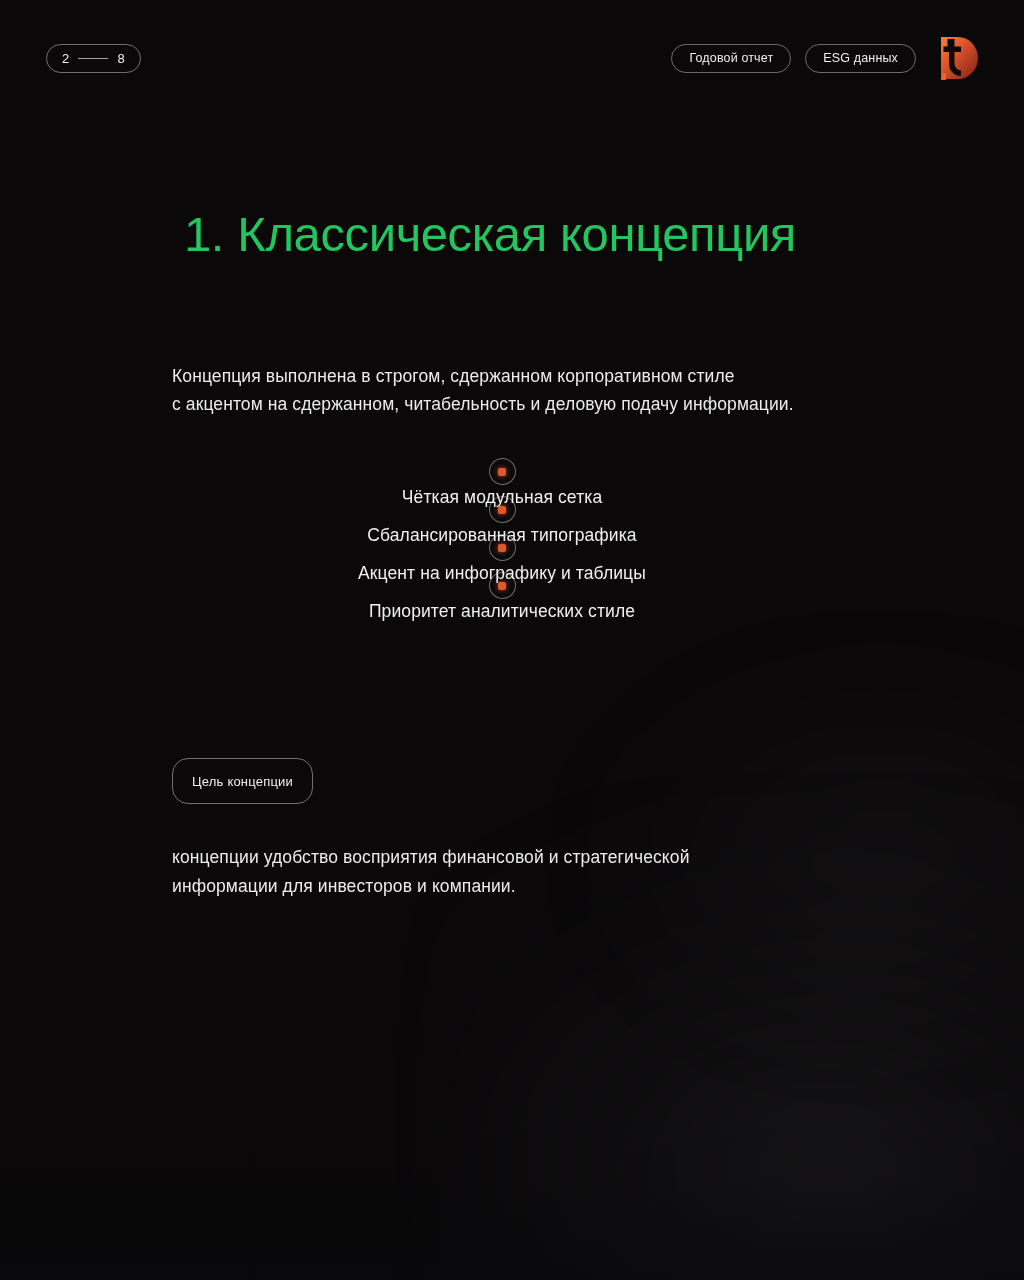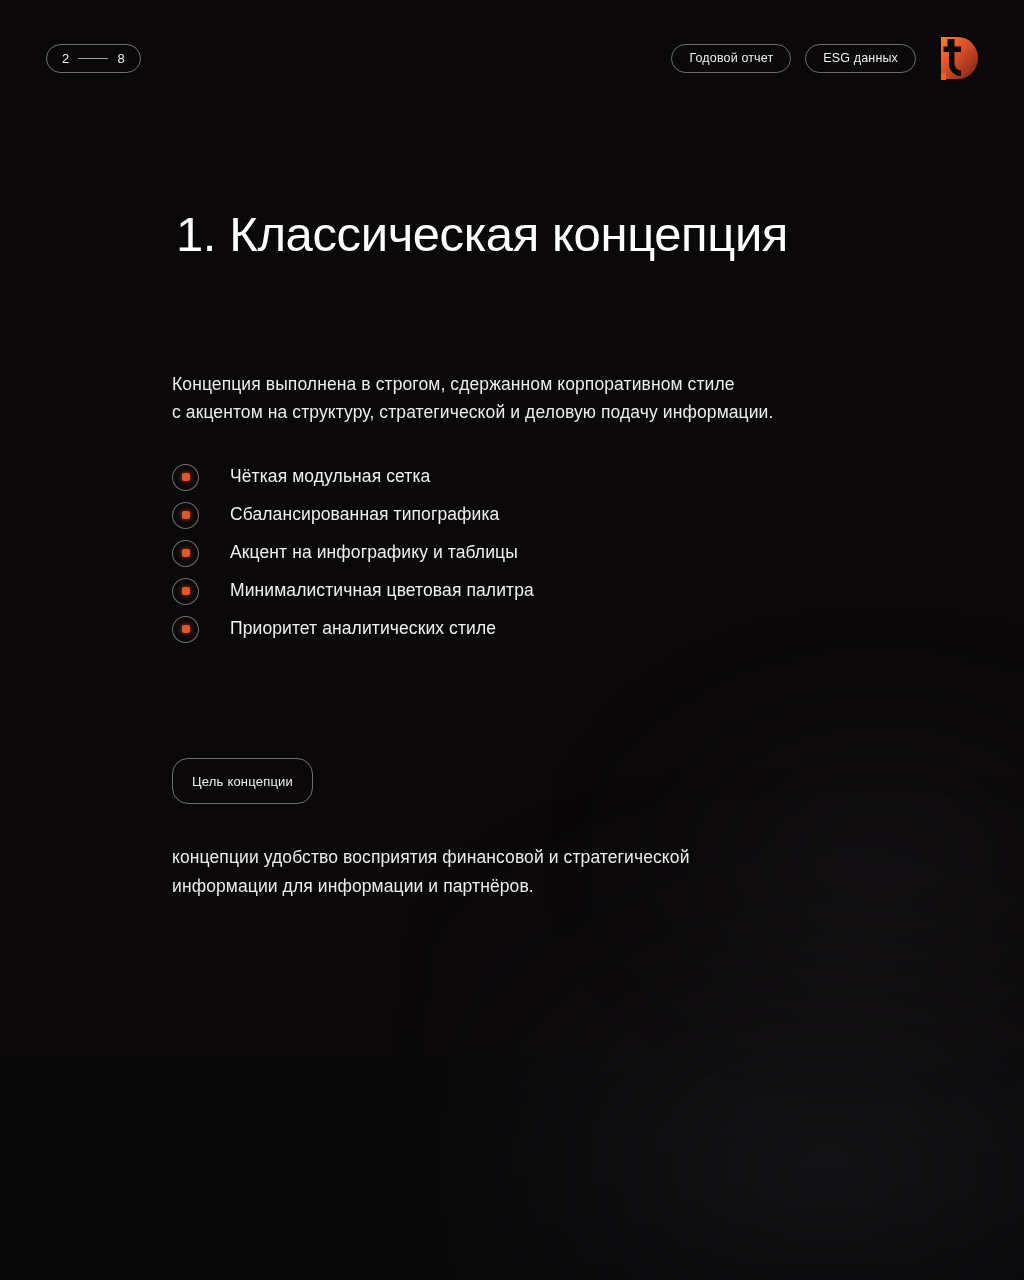--- a/index.html
+++ b/index.html
@@ -138,53 +138,54 @@
   .content {
     position:absolute;
     left:172px;
     top:0;
     width:760px;
   }
 
   .page-title {
     position:absolute;
     top:208px;
-    left:4px;
+    left:12px;
     font-size:49px;
     font-weight:400;
     letter-spacing:-0.4px;
     line-height:1.08;
-    color:#ffffff;
+    color:#22c55e;
     white-space:nowrap;
   }
 
   .intro {
     position:absolute;
-    top:370px;
+    top:362px;
     left:0;
     width:740px;
     font-size:17.5px;
     font-weight:400;
     line-height:1.62;
     letter-spacing:0.1px;
     color:#ececec;
   }
 
   .feature-list {
     position:absolute;
     top:458px;
     left:0;
     list-style:none;
     width:660px;
   }
   .feature-item {
     display:flex;
     align-items:center;
     height:38px;
-    gap:31px;
+    gap:4px;
+    flex-direction:column;
   }
   .bullet {
     width:27px;
     height:27px;
     flex:0 0 auto;
     border:1px solid rgba(255,255,255,0.40);
     border-radius:50%;
     display:flex;
     align-items:center;
     justify-content:center;
@@ -280,21 +281,21 @@
 
   </div>
 </header>
 
 <main class="content">
 
   <h1 class="page-title">1. Классическая концепция</h1>
 
   <p class="intro">
     <span>Концепция выполнена в строгом, сдержанном корпоративном стиле</span><br>
-    <span>с акцентом на структуру, стратегической и деловую подачу информации.</span>
+    <span>с акцентом на сдержанном, читабельность и деловую подачу информации.</span>
   </p>
 
   <ul class="feature-list">
     <li class="feature-item">
       <span class="bullet">
         <span class="bullet-dot"></span>
       </span>
       <span class="feature-label">Чёткая модульная сетка</span>
     </li>
     <li class="feature-item">
@@ -306,31 +307,25 @@
     <li class="feature-item">
       <span class="bullet">
         <span class="bullet-dot"></span>
       </span>
       <span class="feature-label">Акцент на инфографику и таблицы</span>
     </li>
     <li class="feature-item">
       <span class="bullet">
         <span class="bullet-dot"></span>
       </span>
-      <span class="feature-label">Минималистичная цветовая палитра</span>
-    </li>
-    <li class="feature-item">
-      <span class="bullet">
-        <span class="bullet-dot"></span>
-      </span>
       <span class="feature-label">Приоритет аналитических стиле</span>
     </li>
   </ul>
 
   <div class="goal-tag">Цель концепции</div>
 
   <p class="goal-text">
     <br>
     <span>концепции удобство восприятия финансовой и стратегической</span><br>
-    <span>информации для информации и партнёров.</span>
+    <span>информации для инвесторов и компании.</span>
   </p>
 
 </main>
 
 </body></html>

